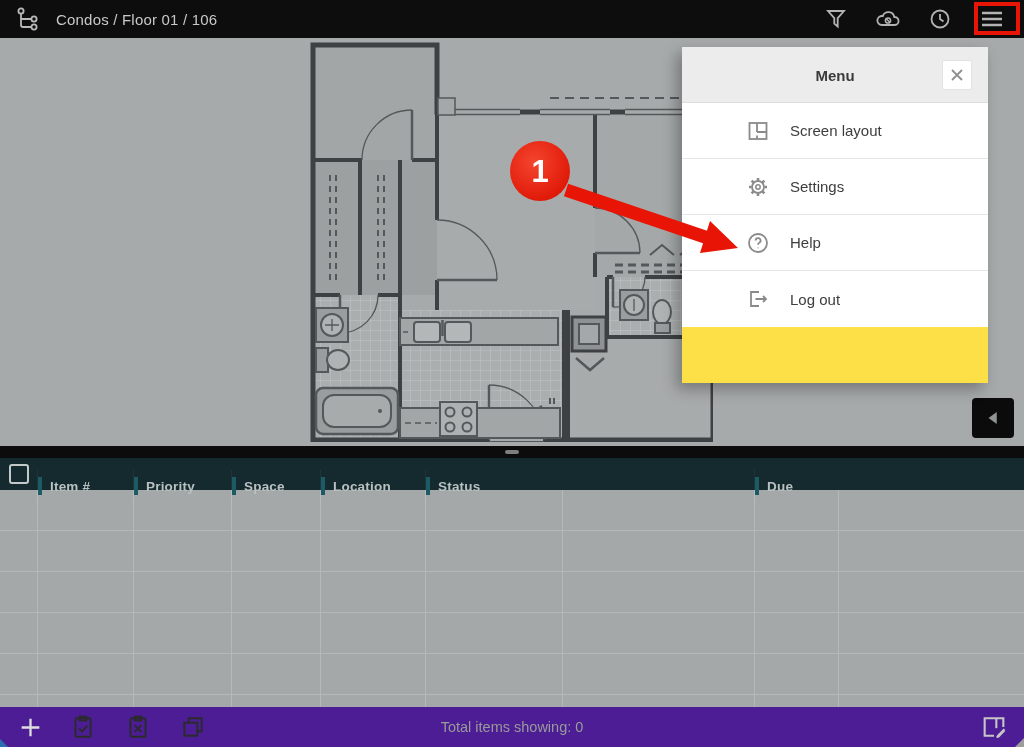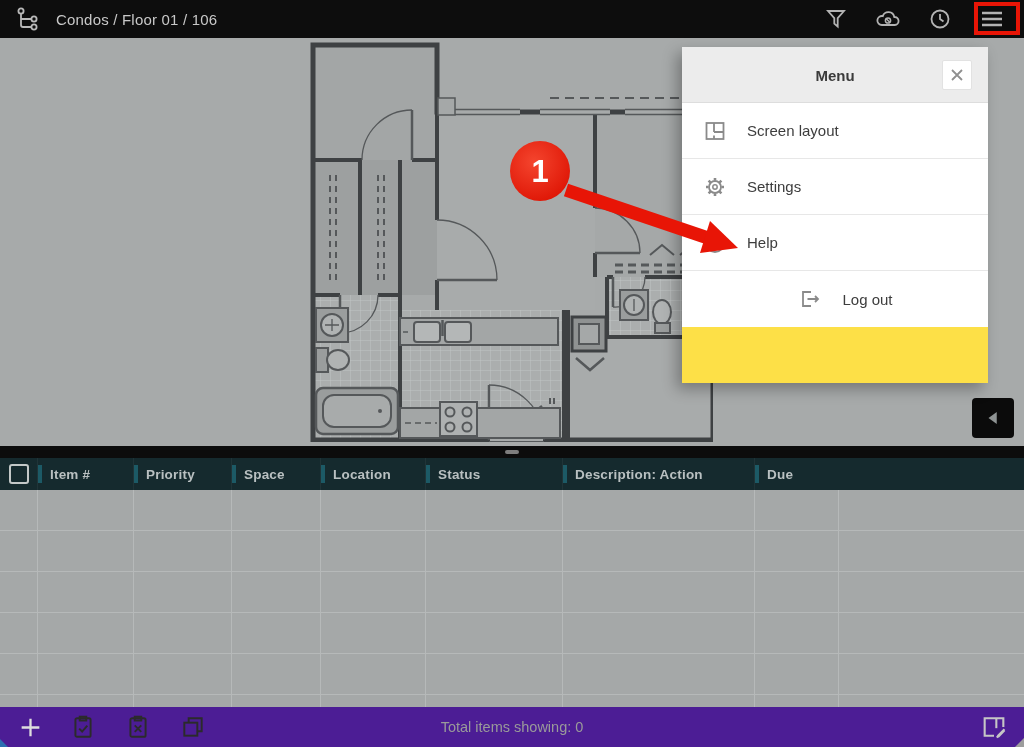--- a/index.html
+++ b/index.html
@@ -25,35 +25,35 @@
 
   
   .menu-panel { position:absolute; left:682px; top:47px; width:306px; height:336px; background:#fde047;
                 z-index:22; box-shadow:-5px 6px 14px rgba(0,0,0,.3); }
   .menu-header { position:relative; height:56px; background:#ececec; border-bottom:1px solid #dddddd; }
   .menu-title { position:absolute; left:0; right:0; top:0; height:56px; display:flex; align-items:center;
                 justify-content:center; font-size:15px; font-weight:bold; color:#3b3b3b; }
   .menu-close { position:absolute; right:16px; top:13px; width:30px; height:30px; background:#ffffff;
                 border:1px solid #e2e2e2; border-radius:2px; display:flex; align-items:center; justify-content:center;
                 color:#8f8f8f; }
-  .menu-item { height:56px; display:flex; align-items:center; border-bottom:1px solid #e7e7e7; background:#fff; }
-  .menu-item:last-child { border-bottom:none;justify-content:center; }
+  .menu-item { height:56px; display:flex; align-items:center; border-bottom:1px solid #e7e7e7; background:#fff;padding-left:43px; }
+  .menu-item:last-child { border-bottom:none; }
   .menu-item .mi-icon { width:24px; height:24px; margin:0 20px 0 21px; color:#8a8a8a; flex:0 0 auto; }
   .menu-item .mi-label { font-size:15px; color:#3d3d3d; }
 
   
   .annotation { position:absolute; left:0; top:0; width:1024px; height:747px; z-index:40; pointer-events:none; }
 
   
   .splitter { position:absolute; left:0; top:446px; width:1024px; height:12px; background:#0c0c0c; z-index:6; }
   .splitter-handle { position:absolute; left:505px; top:4px; width:14px; height:4px; background:#7e7e7e; border-radius:2px; }
 
   
   .thead { position:absolute; left:0; top:458px; width:1024px; height:32px; background:#152a2e; z-index:6; }
-  .th { position:absolute; top:0; height:32px; display:flex; align-items:center; border-left:1px solid rgba(255,255,255,0.05); }
+  .th { position:absolute; top:12px; height:32px; display:flex; align-items:center; border-left:1px solid rgba(255,255,255,0.05); }
   .th .accent { width:4px; height:18px; background:#1c5a66; margin-right:8px; flex:0 0 auto; }
   .th .th-label { color:#b9c0c1; font-size:13.5px; font-weight:bold; letter-spacing:.2px; white-space:nowrap; }
   .th-check { position:absolute; left:0; top:0; width:37px; height:32px; display:flex; align-items:center; justify-content:center; border:none; }
   .checkbox { width:20px; height:20px; border:2px solid #c3c8c8; border-radius:3px; background:transparent; }
   .tbody { position:absolute; left:0; top:490px; width:1024px; height:217px; background:#a5a8a8; z-index:5;
            background-image:repeating-linear-gradient(to bottom, rgba(0,0,0,0) 0px, rgba(0,0,0,0) 40px, #b6b9b9 40px, #b6b9b9 41px); }
   .vline { position:absolute; top:0; width:1px; height:217px; background:#b6b9b9; }
 
   
   .bottombar { position:absolute; left:0; top:707px; width:1024px; height:40px; background:#4c1d95; z-index:20; }
@@ -289,24 +289,20 @@
         <span class="th-label">Space</span>
       </div>
     <div class="th" style="left:320px; width:105px;">
         <div class="accent"></div>
         <span class="th-label">Location</span>
       </div>
     <div class="th" style="left:425px; width:137px;">
         <div class="accent"></div>
         <span class="th-label">Status</span>
       </div>
-    <div class="th" style="left:562px; width:192px;">
-        <div class="accent"></div>
-        <span class="th-label">Description: Action</span>
-      </div>
     <div class="th" style="left:754px; width:84px;">
         <div class="accent"></div>
         <span class="th-label">Due</span>
       </div>
   </div>
 
   <div class="tbody">
     <div class="vline" style="left:37px;"></div>
     <div class="vline" style="left:133px;"></div>
     <div class="vline" style="left:231px;"></div>

